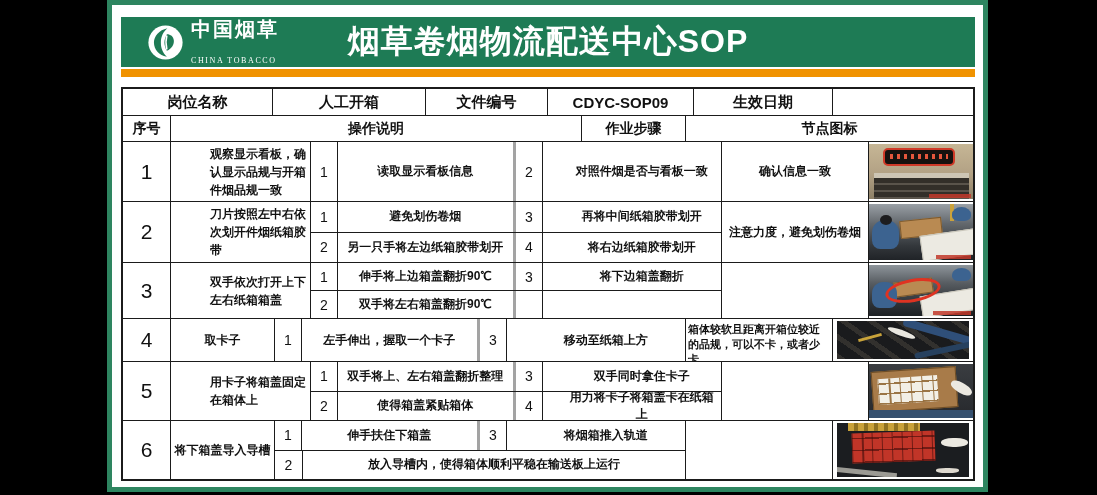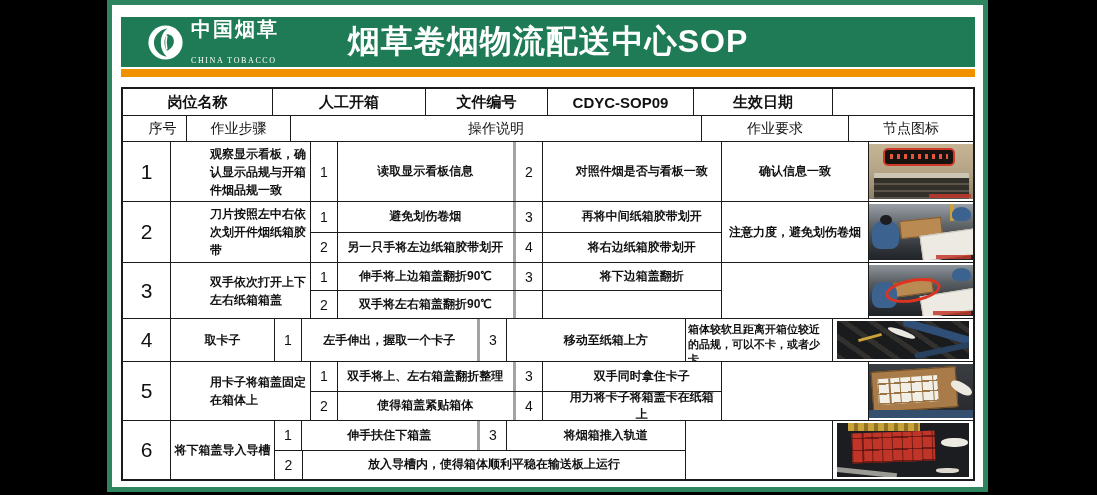--- a/index.html
+++ b/index.html
@@ -23,21 +23,21 @@
 
   
   .sop{position:absolute;left:9px;top:82px;width:854px;border:2px solid #1b1b1b;
        box-sizing:border-box;color:#111;}
   .trow{display:flex;border-bottom:1px solid #1b1b1b;box-sizing:border-box;}
   .trow:last-child{border-bottom:none;}
   .c{display:flex;align-items:center;justify-content:center;border-right:1px solid #1b1b1b;
      box-sizing:border-box;text-align:center;overflow:hidden;}
   .c.last{border-right:none;}
   .info-row{height:27px;font-size:15px;font-weight:700;}
-  .head-row{height:26px;font-size:14px;font-weight:400;padding-left:16px;}
+  .head-row{height:26px;font-size:14px;font-weight:700;}
   .w-i0{width:150px}.w-i1{width:153px}.w-i2{width:122px}.w-i3{width:146px}.w-i4{width:139px}.w-i5{flex:1}
   .w-seq{width:48px}.w-step{width:104px}.w-op{width:411px}.w-req{width:147px}.w-icon{flex:1}
   .seq{font-size:21px;font-weight:500;}
   .step-label{font-size:12px;font-weight:700;line-height:1.5;padding:2px 3px;}
   .step-label.long{text-align:left;justify-content:flex-start;margin-left:36px;}
   .opcol{flex-direction:column;align-items:stretch;justify-content:stretch;padding:0;}
   .subrow{display:flex;flex:1;border-bottom:1px solid #1b1b1b;box-sizing:border-box;min-height:0;}
   .subrow:last-child{border-bottom:none;}
   .num{width:28px;font-size:14px;font-weight:400;border-right:1px solid #1b1b1b;}
   .desc{width:188px;font-size:12px;font-weight:700;border-right:3px solid #a3a3a3;padding:0 2px;}
@@ -129,23 +129,22 @@
       <div class="trow info-row">
         <div class="c w-i0">岗位名称</div>
         <div class="c w-i1">人工开箱</div>
         <div class="c w-i2">文件编号</div>
         <div class="c w-i3">CDYC-SOP09</div>
         <div class="c w-i4">生效日期</div>
         <div class="c w-i5 last"></div>
       </div>
       <div class="trow head-row">
         <div class="c w-seq">序号</div>
+        <div class="c w-op">操作说明</div>
         <div class="c w-step">作业步骤</div>
-        <div class="c w-op">操作说明</div>
-        <div class="c w-req">作业要求</div>
         <div class="c w-icon last">节点图标</div>
       </div>
       <div id="steps-body">
           <div class="trow step-row" style="height: 60px;">
             <div class="c w-seq seq">1</div>
             <div class="c w-step step-label long">观察显示看板，确认显示品规与开箱件烟品规一致</div>
             <div class="c w-op opcol">
               <div class="subrow">
                 <div class="c num">1</div>
                 <div class="c desc">读取显示看板信息</div>

